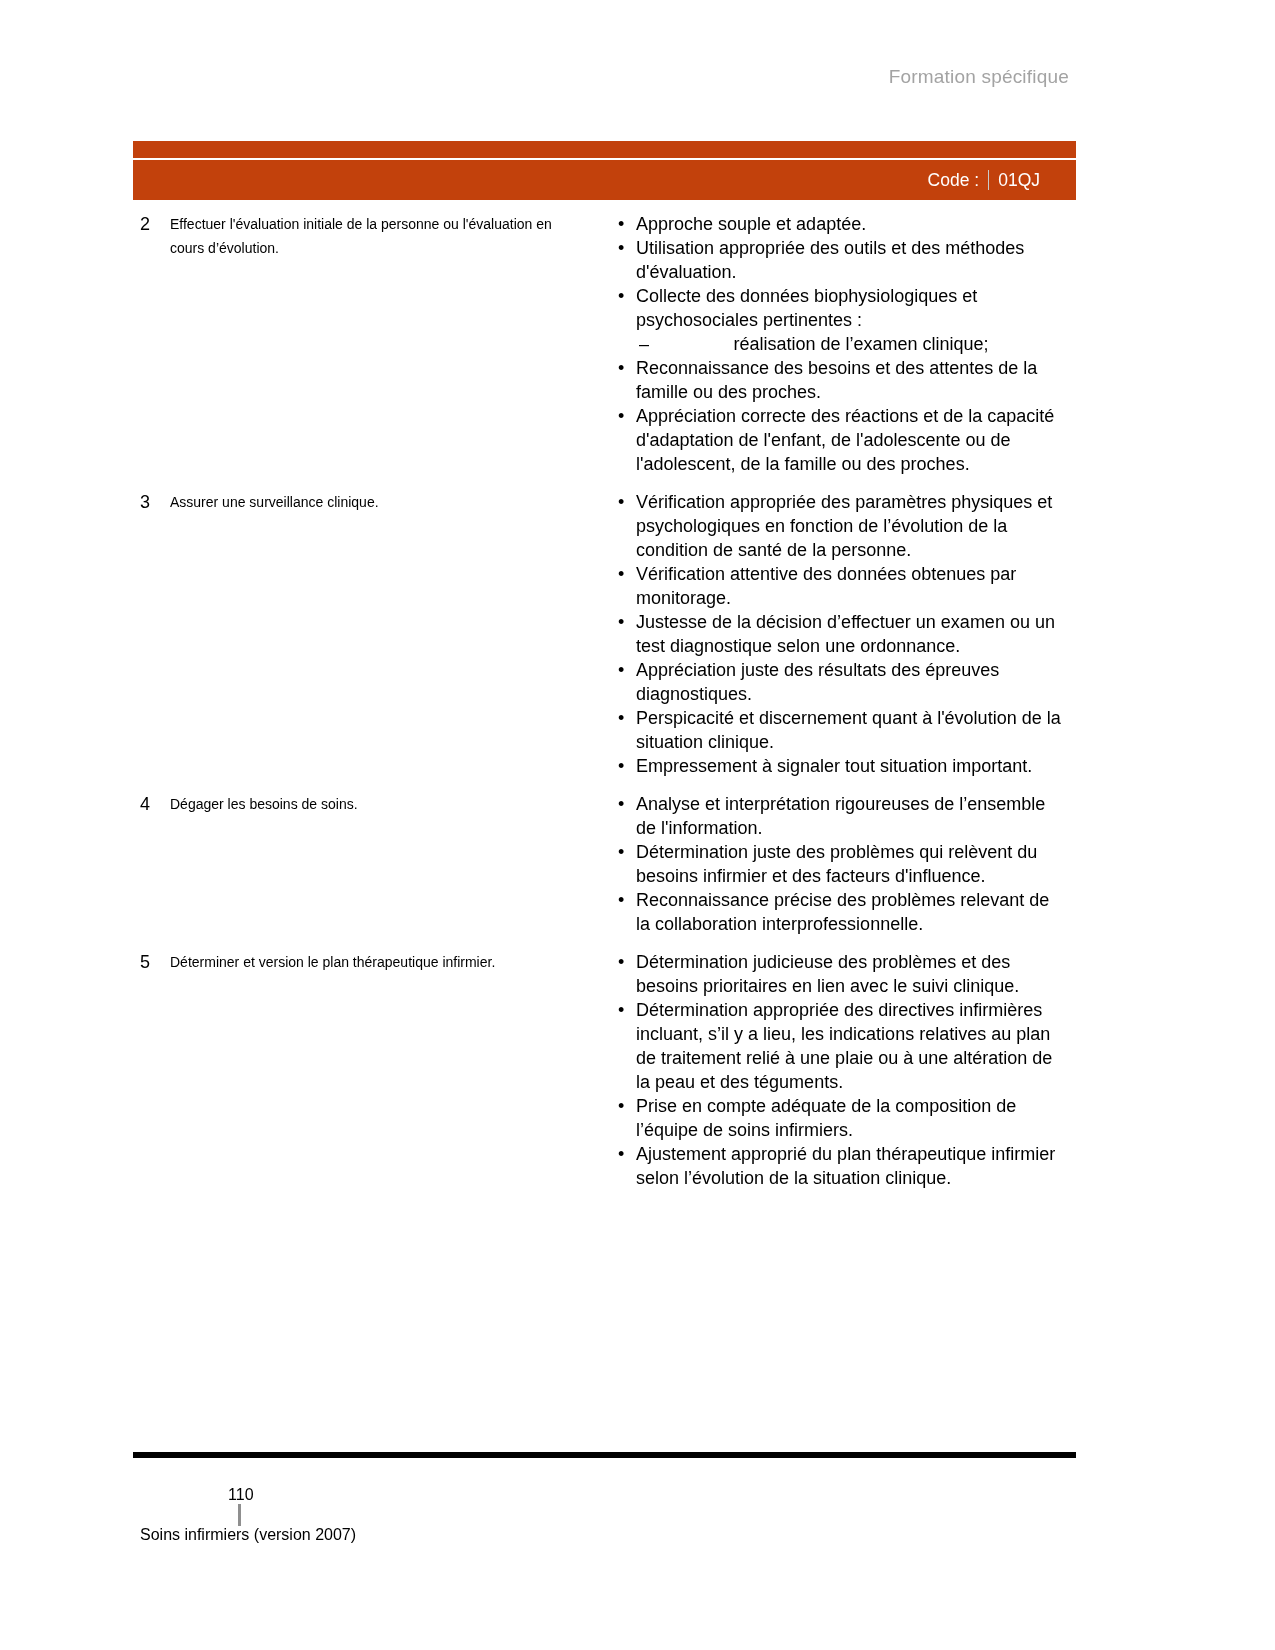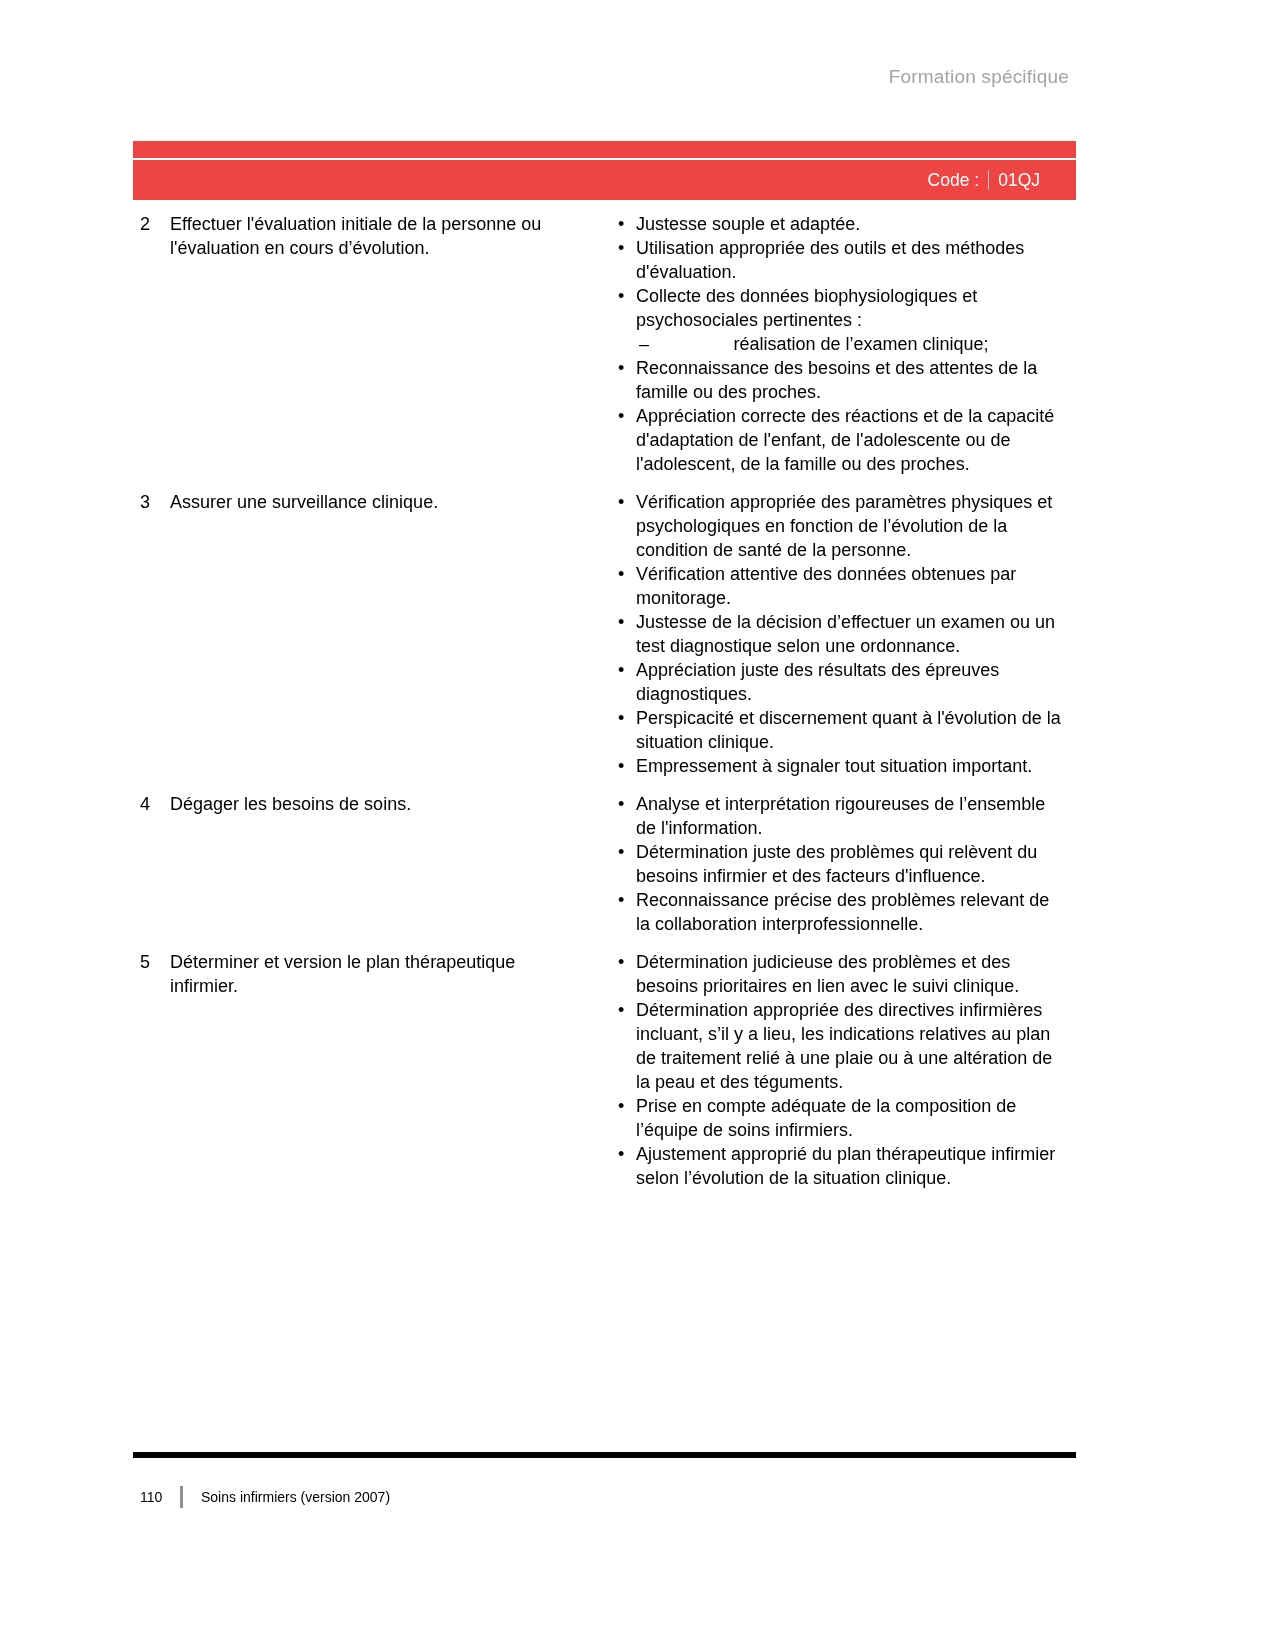--- a/index.html
+++ b/index.html
@@ -23,21 +23,21 @@
     font-size: 19px;
     letter-spacing: 0.2px;
     color: #a3a3a3;
   }
   .code-bar {
     position: absolute;
     left: 133px;
     top: 141px;
     width: 943px;
     height: 59px;
-    background: #ef4444;
+    background: #c2410c;
   }
   .code-bar-line {
     position: absolute;
     left: 0;
     top: 17px;
     width: 100%;
     height: 2px;
     background: #ffffff;
   }
   .code-text {
@@ -73,21 +73,21 @@
     padding-left: 7px;
   }
   .num {
     width: 30px;
     flex: none;
     font-size: 18px;
     line-height: 24px;
   }
   .statement {
     width: 412px;
-    font-size: 18px;
+    font-size: 14px;
     line-height: 24px;
   }
   .bullets {
     flex: none;
     width: 459px;
     margin: 0;
     padding: 0 0 0 14px;
     list-style: none;
   }
   .bullet {
@@ -127,21 +127,22 @@
     width: 943px;
     height: 6px;
     background: #000000;
   }
   .footer {
     position: absolute;
     left: 140px;
     top: 1486px;
     display: flex;
     align-items: center;
-    font-size: 14px;
+    font-size: 16px;
+    flex-direction: column;
   }
   .page-num {
     width: 40px;
     flex: none;
   }
   .footer-divider {
     width: 3px;
     height: 22px;
     background: #8f8f8f;
     margin-right: 18px;
@@ -164,21 +165,21 @@
     </div>
   </div>
 
   <div class="rows" id="rows">
       <div class="row">
         <div class="left-cell">
           <div class="num">2</div>
           <div class="statement">Effectuer l'évaluation initiale de la personne ou l'évaluation en cours d’évolution.</div>
         </div>
         <ul class="bullets">
-          <li class="bullet"><span class="bullet-text">Justesse souple et adaptée.</span></li>
+          <li class="bullet"><span class="bullet-text">Approche souple et adaptée.</span></li>
           <li class="bullet"><span class="bullet-text">Utilisation appropriée des outils et des méthodes d'évaluation.</span></li>
           <li class="bullet"><span class="bullet-text">Collecte des données biophysiologiques et psychosociales pertinentes :</span><ul class="subitems">
               <li class="subitem">réalisation de l’examen clinique;</li>
             </ul></li>
           <li class="bullet"><span class="bullet-text">Reconnaissance des besoins et des attentes de la famille ou des proches.</span></li>
           <li class="bullet"><span class="bullet-text">Appréciation correcte des réactions et de la capacité d'adaptation de l'enfant, de l'adolescente ou de l'adolescent, de la famille ou des proches.</span></li>
         </ul>
       </div>
       <div class="row">
         <div class="left-cell">

